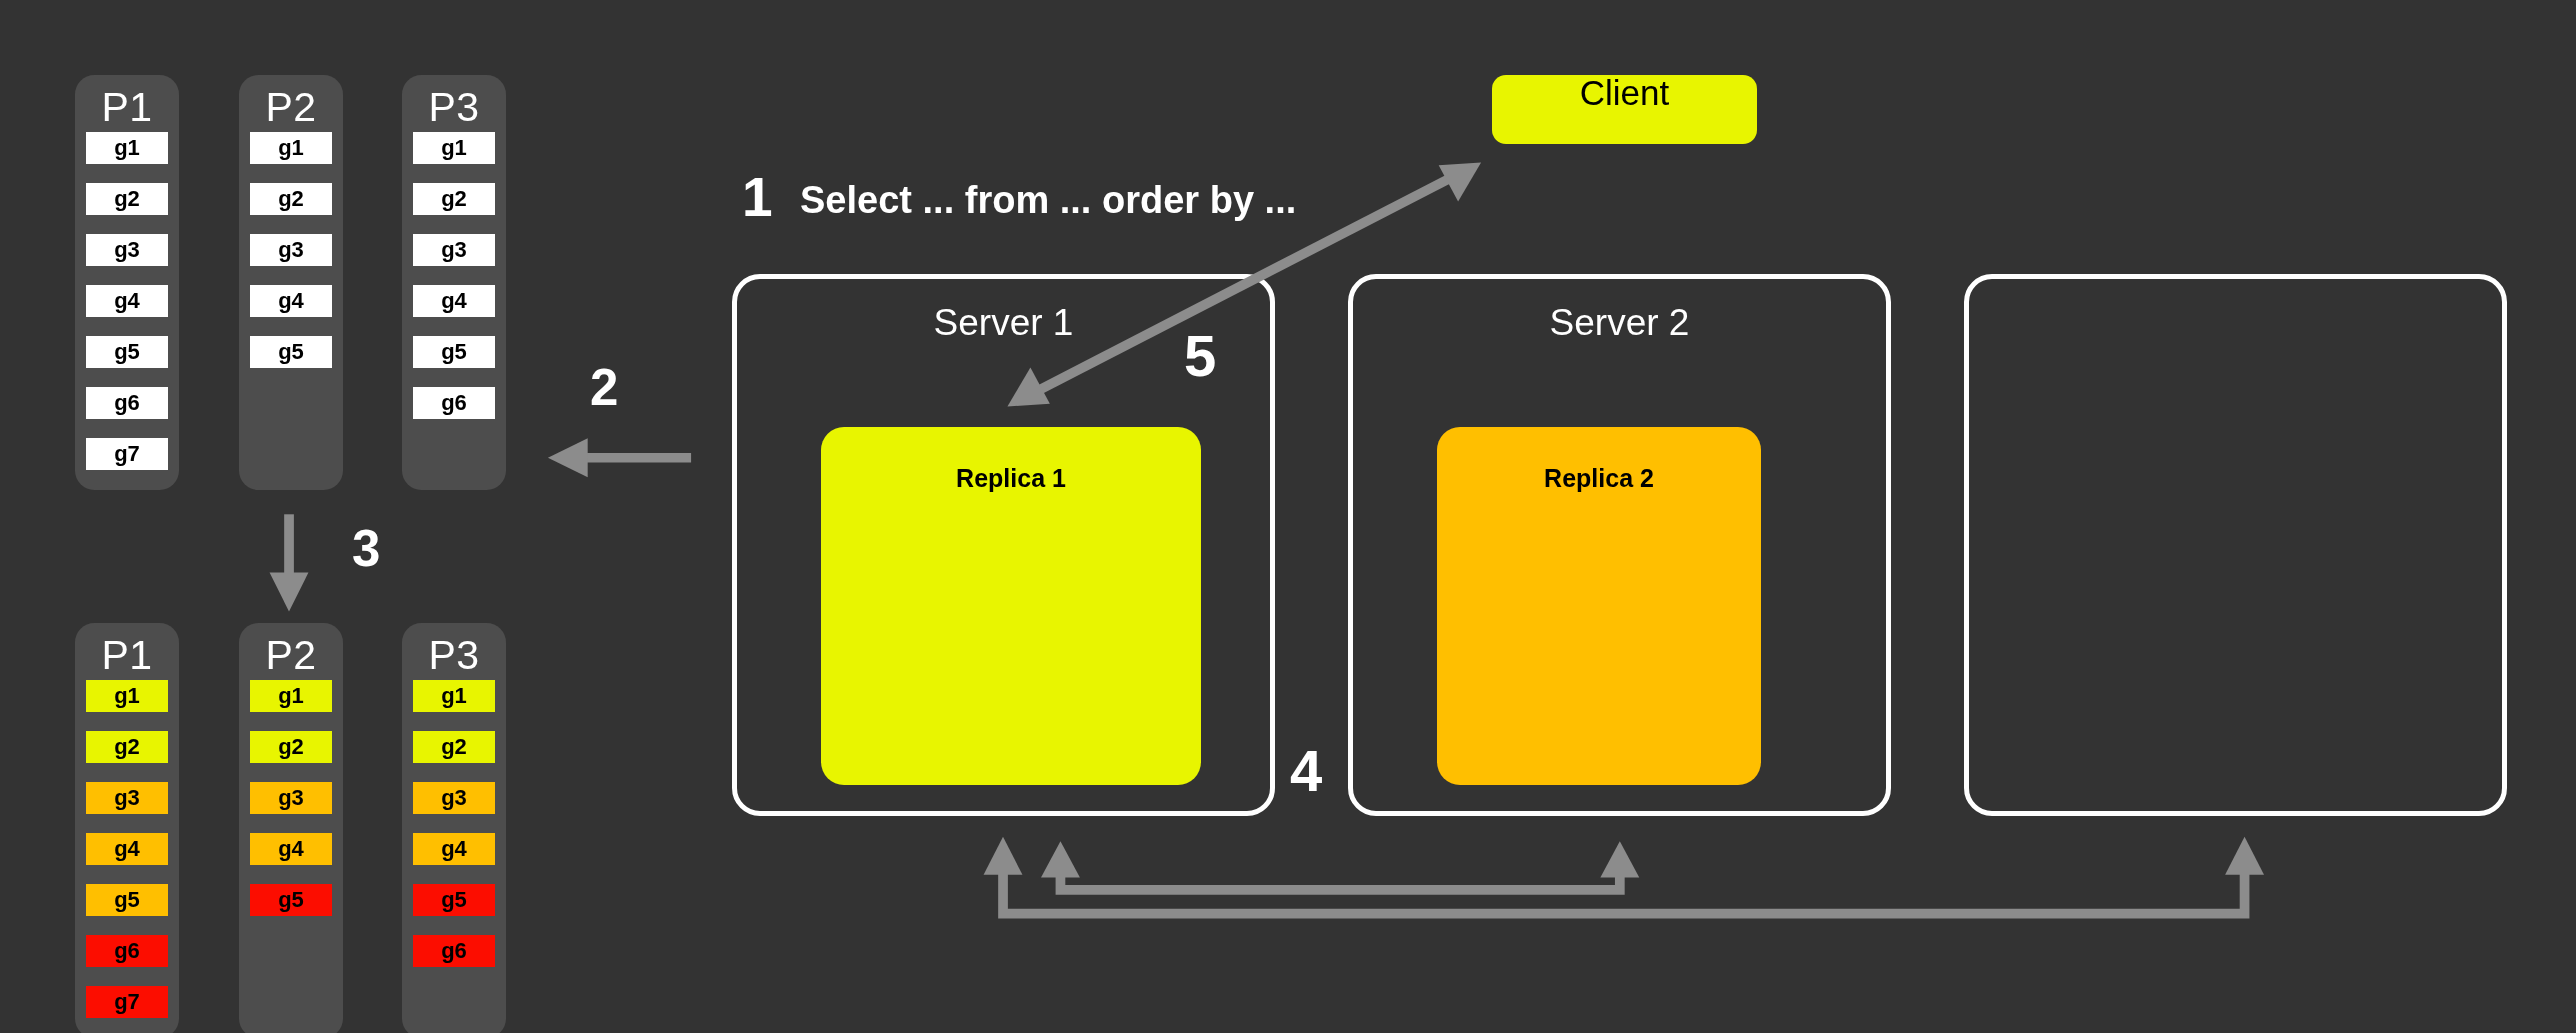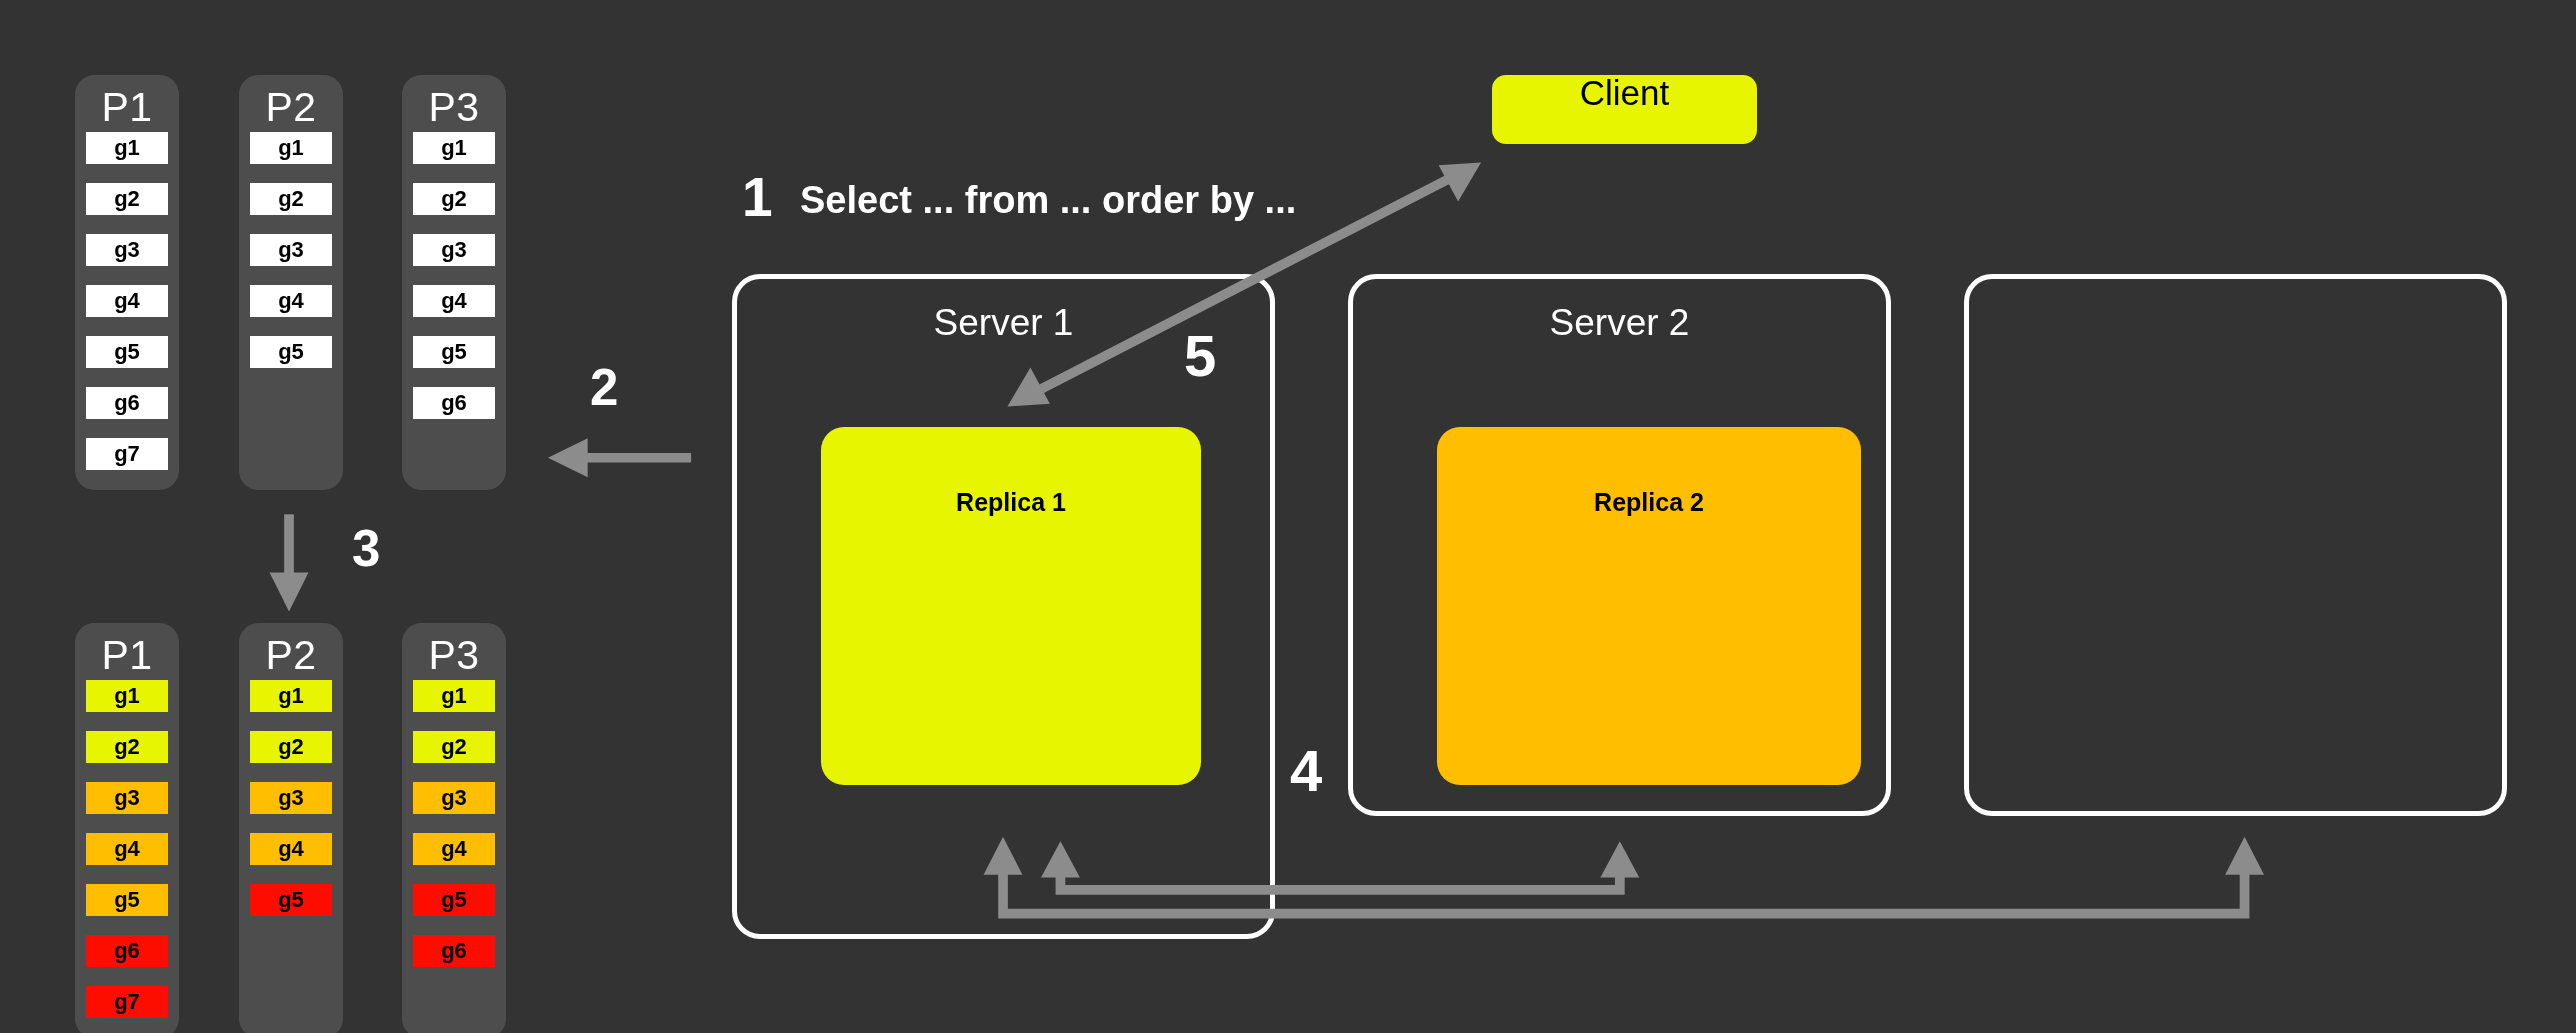--- a/index.html
+++ b/index.html
@@ -77,21 +77,20 @@
   .replica-label {
     position: absolute;
     top: 39px;
     left: 0;
     right: 0;
     text-align: center;
     color: #000000;
     font-size: 25px;
     font-weight: bold;
     line-height: 1;
-    margin-top: 24px;
   }
 
   
   .client-box {
     position: absolute;
     border-radius: 14px;
     display: flex;
     align-items: flex-start;
     justify-content: center;
   }
@@ -194,34 +193,34 @@
 
 <div class="step-num" style="left:352px; top:523px; font-size:51px;">3</div>
 
 <div class="step-num" style="left:742px; top:170px; font-size:55px;">1</div>
 <div class="query-text" style="left:800px; top:181px;">Select ... from ... order by ...</div>
 
 <div class="client-box" style="left:1492px; top:75px; width:265px; height:69px; background:#e8f500;">
   <span class="client-label">Client</span>
 </div>
 
-<div class="server" style="left:732px; top:274px; width:543px; height:665px;padding-left:43px;">
+<div class="server" style="left:732px; top:274px; width:543px; height:542px;padding-left:43px;">
   <div class="server-title">Server 1</div>
   <div class="replica" style="left:84px; top:148px; width:380px; height:358px; background:#e8f500;">
     <div class="replica-label">Replica 1</div>
   </div>
 </div>
 
 <div class="step-num" style="left:1184px; top:327px; font-size:58px;">5</div>
 
 <div class="step-num" style="left:1290px; top:742px; font-size:58px;">4</div>
 
 <div class="server" style="left:1348px; top:274px; width:543px; height:542px;padding-left:6px;">
   <div class="server-title">Server 2</div>
-  <div class="replica" style="left:84px; top:148px; width:424px; height:358px; background:#ffbf00;">
+  <div class="replica" style="left:84px; top:148px; width:324px; height:358px; background:#ffbf00;">
     <div class="replica-label">Replica 2</div>
   </div>
 </div>
 
 <div class="server" style="left:1964px; top:274px; width:543px; height:542px;">
 </div>
 
 <svg id="arrow-layer" viewBox="0 0 2915 1169" xmlns="http://www.w3.org/2000/svg">
   <defs>
     <marker id="head-left" viewBox="0 0 12 12" refX="10" refY="6" markerWidth="6" markerHeight="6" orient="auto-start-reverse">

